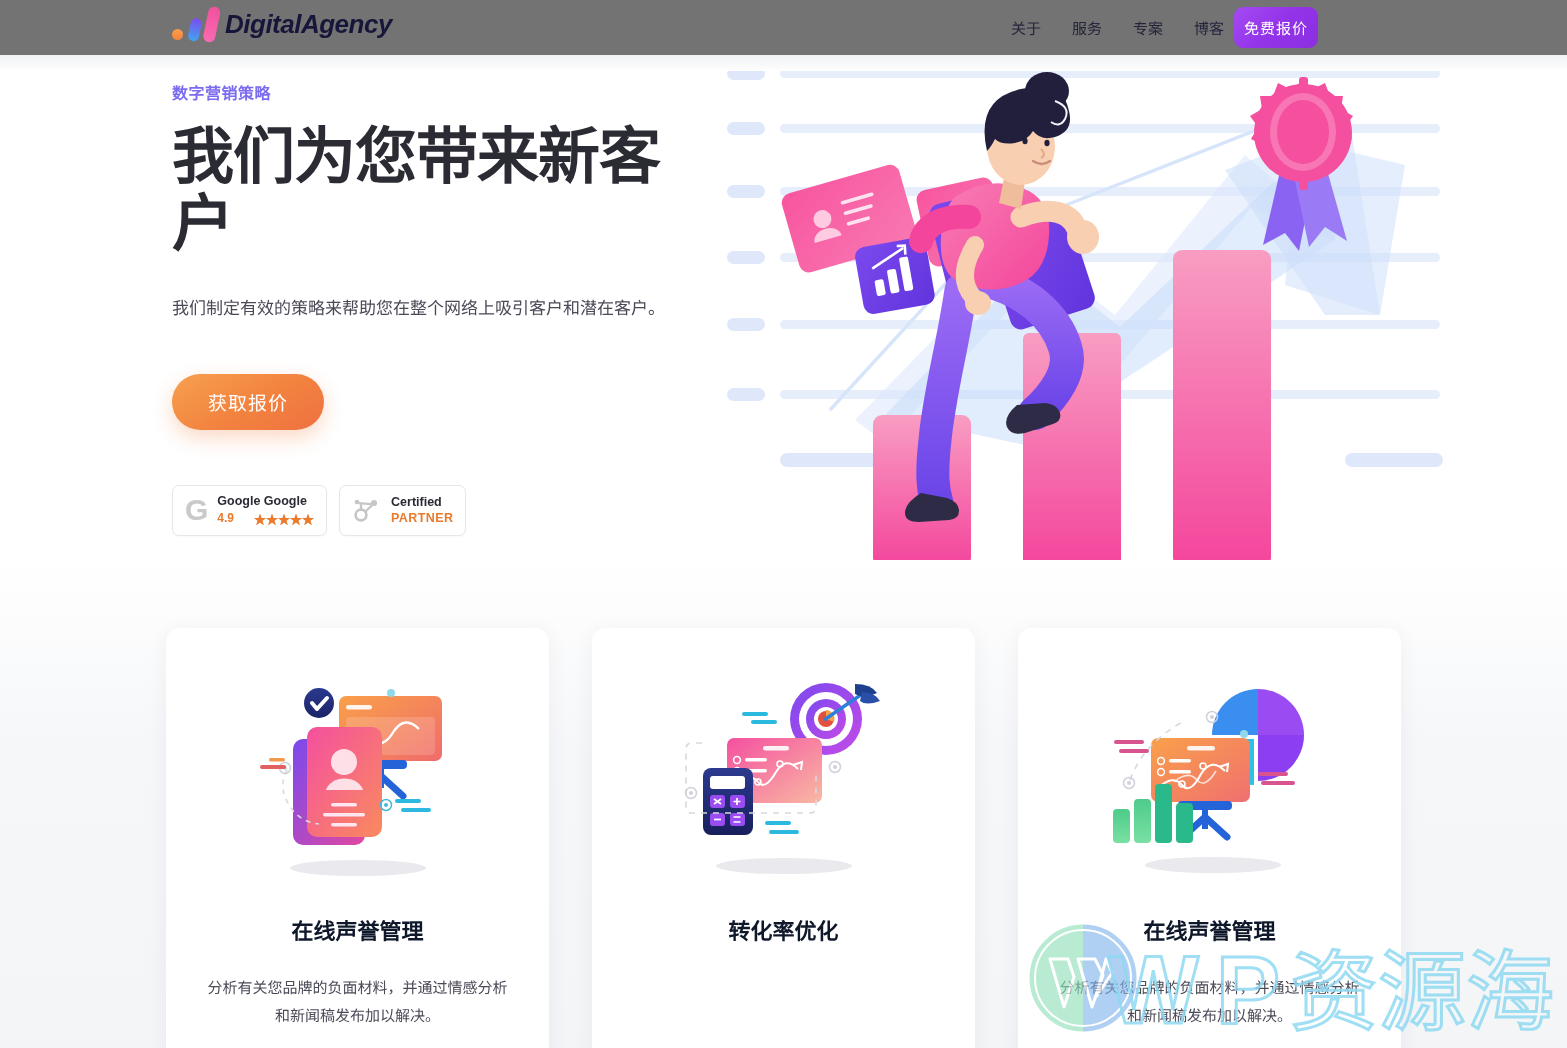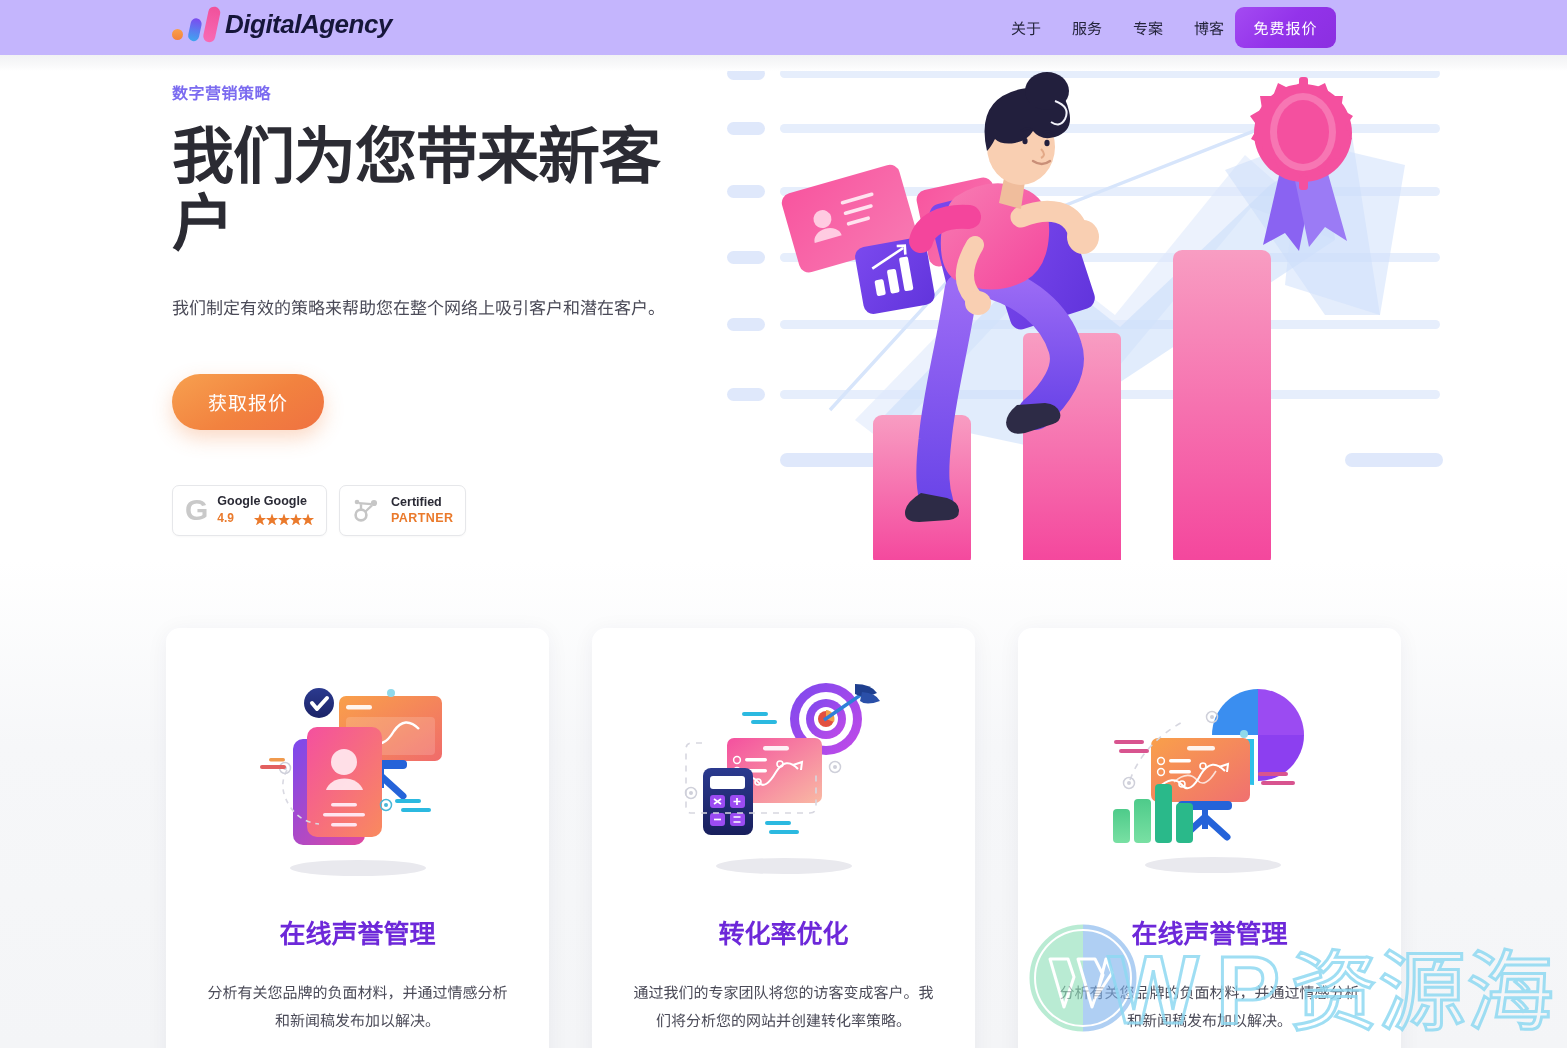--- a/index.html
+++ b/index.html
@@ -8,21 +8,21 @@
     width:1567px; height:1048px;
     font-family:"Liberation Sans","DejaVu Sans",sans-serif;
     background:#ffffff;
     overflow:hidden;
   }
   .page { position:relative; width:1567px; height:1048px; background:#ffffff; }
 
   
   .header {
     position:absolute; top:0; left:0; width:1567px; height:55px;
-    background:#c4b5fd; display:flex; align-items:center; z-index:40;padding-left:44px;
+    background:#737373; display:flex; align-items:center; z-index:40;padding-left:44px;
   }
   .logo-wrap { position:absolute; left:172px; top:4px; display:flex; align-items:center; gap:9px; }
   .logo-mark { position:relative; width:44px; height:40px; }
   .logo-mark .lm-dot {
     position:absolute; left:0px; bottom:4px; width:11px; height:11px; border-radius:50%;
     background:linear-gradient(180deg,#f9a04a,#f4823c);
   }
   .logo-mark .lm-bar2 {
     position:absolute; left:15px; bottom:3px; width:11px; height:23px; border-radius:6px;
     background:linear-gradient(180deg,#7b4bf0,#3fa5ef);
@@ -36,22 +36,22 @@
   .logo-text {
     font-size:26px; font-weight:bold; font-style:italic; color:#16163a;
     letter-spacing:-0.5px; white-space:nowrap;
   }
   .nav { position:absolute; right:282px; top:0; height:55px; display:flex; align-items:center; gap:31px; }
   .nav a {
     font-size:15px; color:#24243c; text-decoration:none; white-space:nowrap;
     font-family:Liberation Serif, serif;
   }
   .quote-btn {
-    position:absolute; right:231px; top:7px;
-    width:101px; height:41px; border-radius:9px; border:none; cursor:pointer;
+    position:absolute; right:249px; top:7px;
+    width:84px; height:41px; border-radius:9px; border:none; cursor:pointer;
     background:linear-gradient(135deg,#a44bf2 0%,#9333ea 50%,#8b2fe0 100%);
     color:#ffffff; font-size:15px; letter-spacing:1px;
     font-family:"DejaVu Sans","Liberation Sans",sans-serif;
     display:flex; align-items:center; justify-content:center;
   }
   .header-rule { position:absolute; top:55px; left:0; width:1567px; height:16px;
     background:linear-gradient(180deg,#f1f2f4 0%,#fafafb 70%,#ffffff 100%); z-index:5; }
 
   
   .hero { position:absolute; top:55px; left:0; width:1406px; height:565px; }
@@ -102,21 +102,21 @@
   .cards { position:absolute; top:628px; left:0; width:1567px; display:flex;
     justify-content:center; gap:43px; }
   .card {
     width:383px; height:470px; background:#ffffff; border-radius:14px;
     box-shadow:0 3px 22px rgba(40,40,70,.055);
     display:flex; flex-direction:column; align-items:center;
     padding-top:44px;
   }
   .card-art { width:230px; height:215px; display:flex; align-items:center; justify-content:center; }
   .card-title {
-    margin-top:26px; font-size:26px; font-weight:bold; color:#6d28d9; 
+    margin-top:26px; font-size:22px; font-weight:bold; color:#0f172a; 
     font-family:"DejaVu Sans","Liberation Sans",sans-serif;
   }
   .card-text {
     margin-top:30px; width:302px; text-align:center; font-size:15px; line-height:1.85; color:#4b4b58;
     font-family:"DejaVu Sans","Liberation Sans",sans-serif;
   }
 
   
   .watermark {
     position:absolute; left:1020px; top:915px; width:560px; height:133px;
@@ -431,21 +431,20 @@
             <circle cx="22" cy="121" r="2" fill="#cfd0da"></circle>
           <circle cx="166" cy="95" r="5.5" fill="none" stroke="#cfd0da" stroke-width="1.5"></circle>
             <circle cx="166" cy="95" r="2" fill="#cfd0da"></circle>
           <rect x="73" y="40" width="26" height="4" rx="2" fill="#2bb9e0"></rect>
           <rect x="82" y="48" width="26" height="4" rx="2" fill="#2bb9e0"></rect>
           <rect x="96" y="149" width="26" height="4" rx="2" fill="#2bb9e0"></rect>
           <rect x="100" y="158" width="30" height="4" rx="2" fill="#2bb9e0"></rect>
         </svg>
       </div>
       <div class="card-title">转化率优化</div>
-      <div class="card-text">通过我们的专家团队将您的访客变成客户。我们将分析您的网站并创建转化率策略。</div>
     </div>
 
     <div class="card">
       <div class="card-art">
         <svg viewBox="0 0 230 215" width="230" height="215">
           <defs>
             <linearGradient id="c3a" x1="0" y1="0" x2="1" y2="1">
                 <stop offset="0" stop-color="#f9a04a"></stop>
                 <stop offset="1" stop-color="#f07070"></stop>
               </linearGradient>

